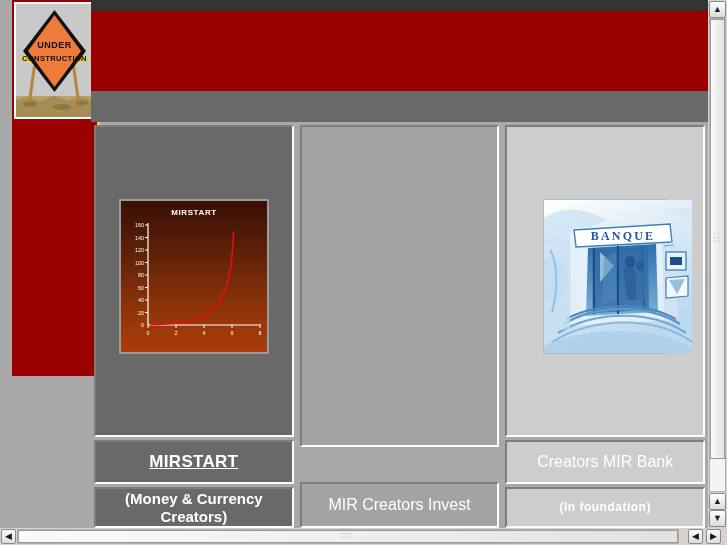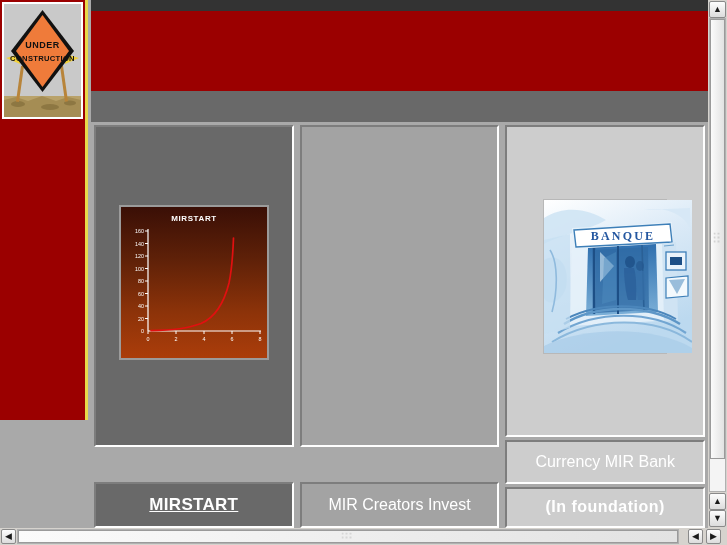--- a/index.html
+++ b/index.html
@@ -29,24 +29,24 @@
     top: 0;
     width: 708px;
     height: 528px;
     overflow: hidden;
     background: #a9a9a9;
   }
 
   
   #sidebar {
     position: absolute;
-    left: 0;
+    left: 12px;
     top: 0;
     width: 88px;
-    height: 420px;
+    height: 376px;
     background: #9b0000;
     border-right: 3px solid #e8d84a;
     box-sizing: border-box;
   }
   #construction-sign {
     position: absolute;
     left: 2px;
     top: 2px;
     width: 81px;
     height: 117px;
@@ -150,21 +150,21 @@
   #col-3 .col-body, #col-3 .col-title, #col-3 .col-sub { background: #cdcdcd; }
 
   #mirstart-link {
     color: #ffffff;
     text-decoration: underline;
     font-weight: bold;
     font-size: 17px;
     letter-spacing: 0.3px;
     cursor: pointer;
   }
-  #col-3 .col-sub { font-size: 16px; letter-spacing: 0.5px; }
+  #col-3 .col-sub { font-size: 12px; letter-spacing: 0.5px; }
 
   
   #chart-thumb {
     width: 150px;
     height: 155px;
     border: 2px solid #9b9b9b;
     box-sizing: border-box;
     background: linear-gradient(to bottom, #3d1006 0%, #5e2008 30%, #8a3209 65%, #a83c0a 100%);
     position: relative;
     margin-bottom: 8px;
@@ -334,20 +334,21 @@
 
               <path d="M30 123.6 C 52 123.4, 66 121.8, 80 116.5
                        C 94 110.5, 103 96, 108 76
                        C 111 62, 112 44, 112.5 31" fill="none" stroke="#e11010" stroke-width="1.7" stroke-linecap="round"></path>
             </svg>
           </div>
         </div>
         <div class="col-title">
           <span id="mirstart-link">MIRSTART</span>
         </div>
+        <div class="col-sub">(Money &amp; Currency Creators)</div>
       </div>
 
       <div class="column" id="col-2">
         <div class="col-body"></div>
         <div class="col-title">MIR Creators Invest</div>
       </div>
 
       <div class="column" id="col-3">
         <div class="col-body">
           <div id="bank-image">
@@ -400,21 +401,21 @@
               <path d="M14 133 C 52 110, 108 110, 142 133" fill="none" stroke="#72a6d2" stroke-width="2.2"></path>
               <path d="M8 142 C 50 116, 112 116, 148 142" fill="none" stroke="#8bb8dc" stroke-width="2"></path>
               <path d="M22 119 C 54 102, 102 102, 132 119" fill="none" stroke="#4b86bb" stroke-width="1.8"></path>
               <path d="M0 146 C 40 126, 112 126, 148 148 L148 153 L0 153 Z" fill="#a9cce8" opacity="0.75"></path>
 
               <path d="M0 40 L26 34 L26 128 L0 134 Z" fill="#c6dff2" opacity="0.75"></path>
               <path d="M6 50 C 14 62, 14 90, 8 112" fill="none" stroke="#8fbadd" stroke-width="1.6"></path>
             </svg>
           </div>
         </div>
-        <div class="col-title">Currency MIR Bank</div>
+        <div class="col-title">Creators MIR Bank</div>
         <div class="col-sub">(In foundation)</div>
       </div>
 
     </div>
   </div>
 
   <div id="vscroll">
     <div id="vscroll-up" class="sb-btn">
       <span class="arrow-glyph">▲</span>
     </div>

